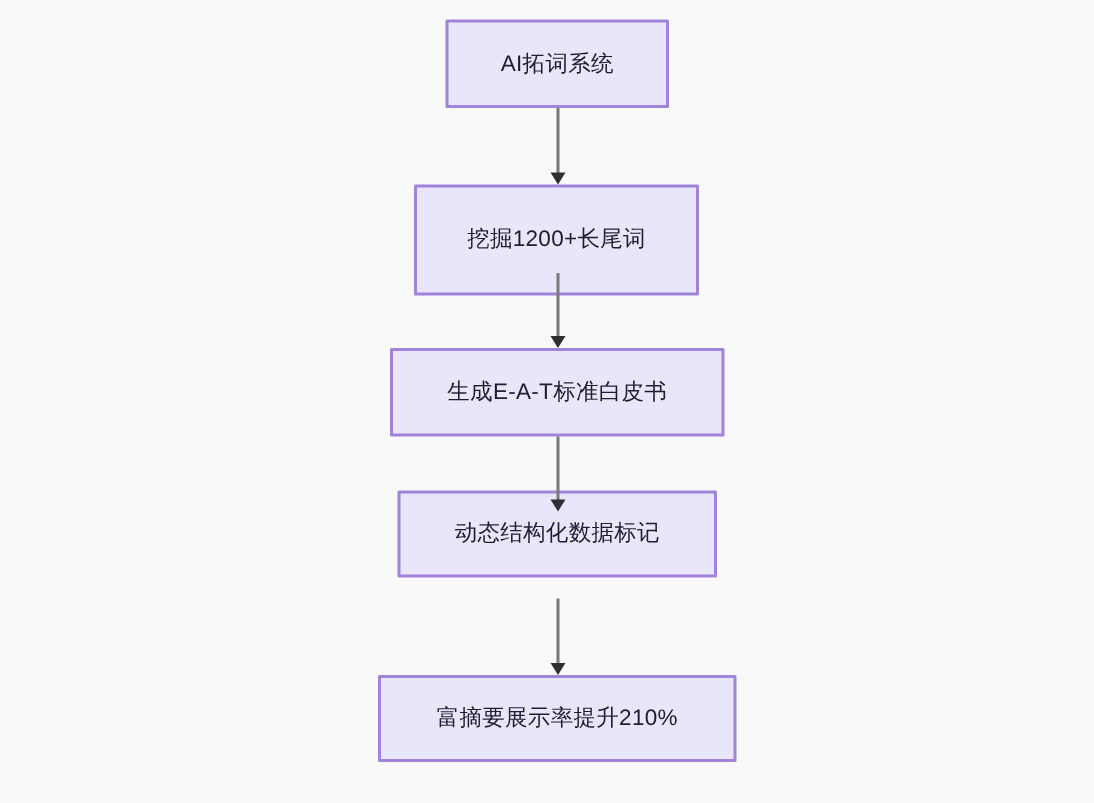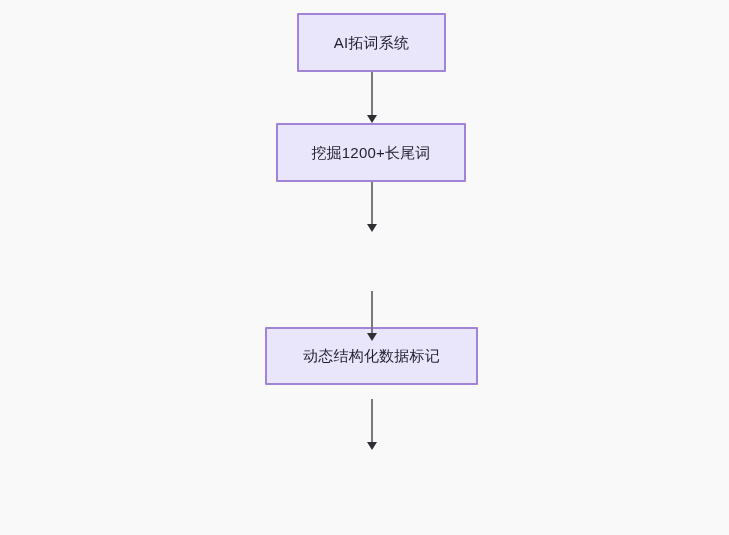--- a/index.html
+++ b/index.html
@@ -67,29 +67,35 @@
 </style>
 </head>
 <body style="background: rgb(249, 249, 250);">
 
 <div id="flow-canvas">
 
   <div class="node" id="n1" style="left: 297px; top: 13px; width: 149px; height: 59px; background: rgb(233, 229, 251); border-color: rgb(161, 131, 216); color: rgb(30, 30, 44);">
     <span class="node-label">AI拓词系统</span>
   </div>
 
-  <div class="node" id="n2" style="left: 276px; top: 123px; width: 190px; height: 59px; background: rgb(233, 229, 251); border-color: rgb(161, 131, 216); color: rgb(30, 30, 44);">
+  <div class="node" id="n2" style="left: 276px; top: 123px; width: 190px; height: 74px; background: rgb(233, 229, 251); border-color: rgb(161, 131, 216); color: rgb(30, 30, 44);">
     <span class="node-label">挖掘1200+长尾词</span>
   </div>
 
+  <div class="node" id="n3" style="left: 260px; top: 232px; width: 223px; height: 59px; background: rgb(233, 229, 251); border-color: rgb(161, 131, 216); color: rgb(30, 30, 44);">
+    <span class="node-label">生成E-A-T标准白皮书</span>
+  </div>
 
   <div class="node" id="n4" style="left: 265px; top: 327px; width: 213px; height: 58px; background: rgb(233, 229, 251); border-color: rgb(161, 131, 216); color: rgb(30, 30, 44);">
     <span class="node-label">动态结构化数据标记</span>
   </div>
 
+  <div class="node" id="n5" style="left: 252px; top: 450px; width: 239px; height: 58px; background: rgb(233, 229, 251); border-color: rgb(161, 131, 216); color: rgb(30, 30, 44);">
+    <span class="node-label">富摘要展示率提升210%</span>
+  </div>
 
   <div class="edge" id="e1" style="left: 371px; top: 72px; height: 51px;">
     <div class="edge-line" style="height: 44px; background: rgb(120, 120, 125);"></div>
     <div class="edge-head" style="top: 43px; border-top-color: rgb(47, 47, 51);"></div>
   </div>
 
   <div class="edge" id="e2" style="left: 371px; top: 182px; height: 50px;">
     <div class="edge-line" style="height: 43px; background: rgb(120, 120, 125);"></div>
     <div class="edge-head" style="top: 42px; border-top-color: rgb(47, 47, 51);"></div>
   </div>

